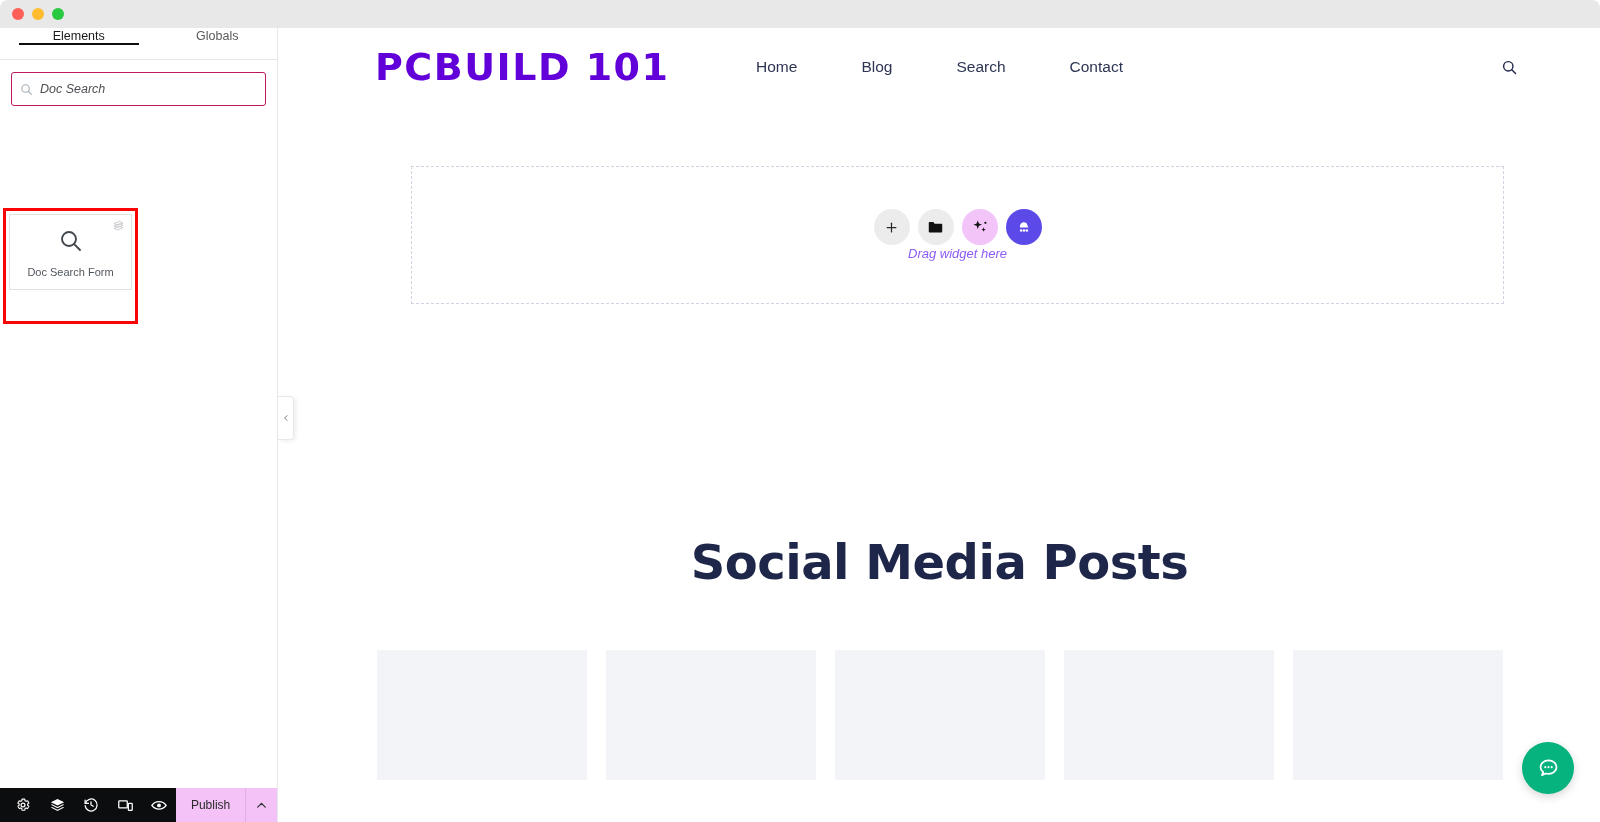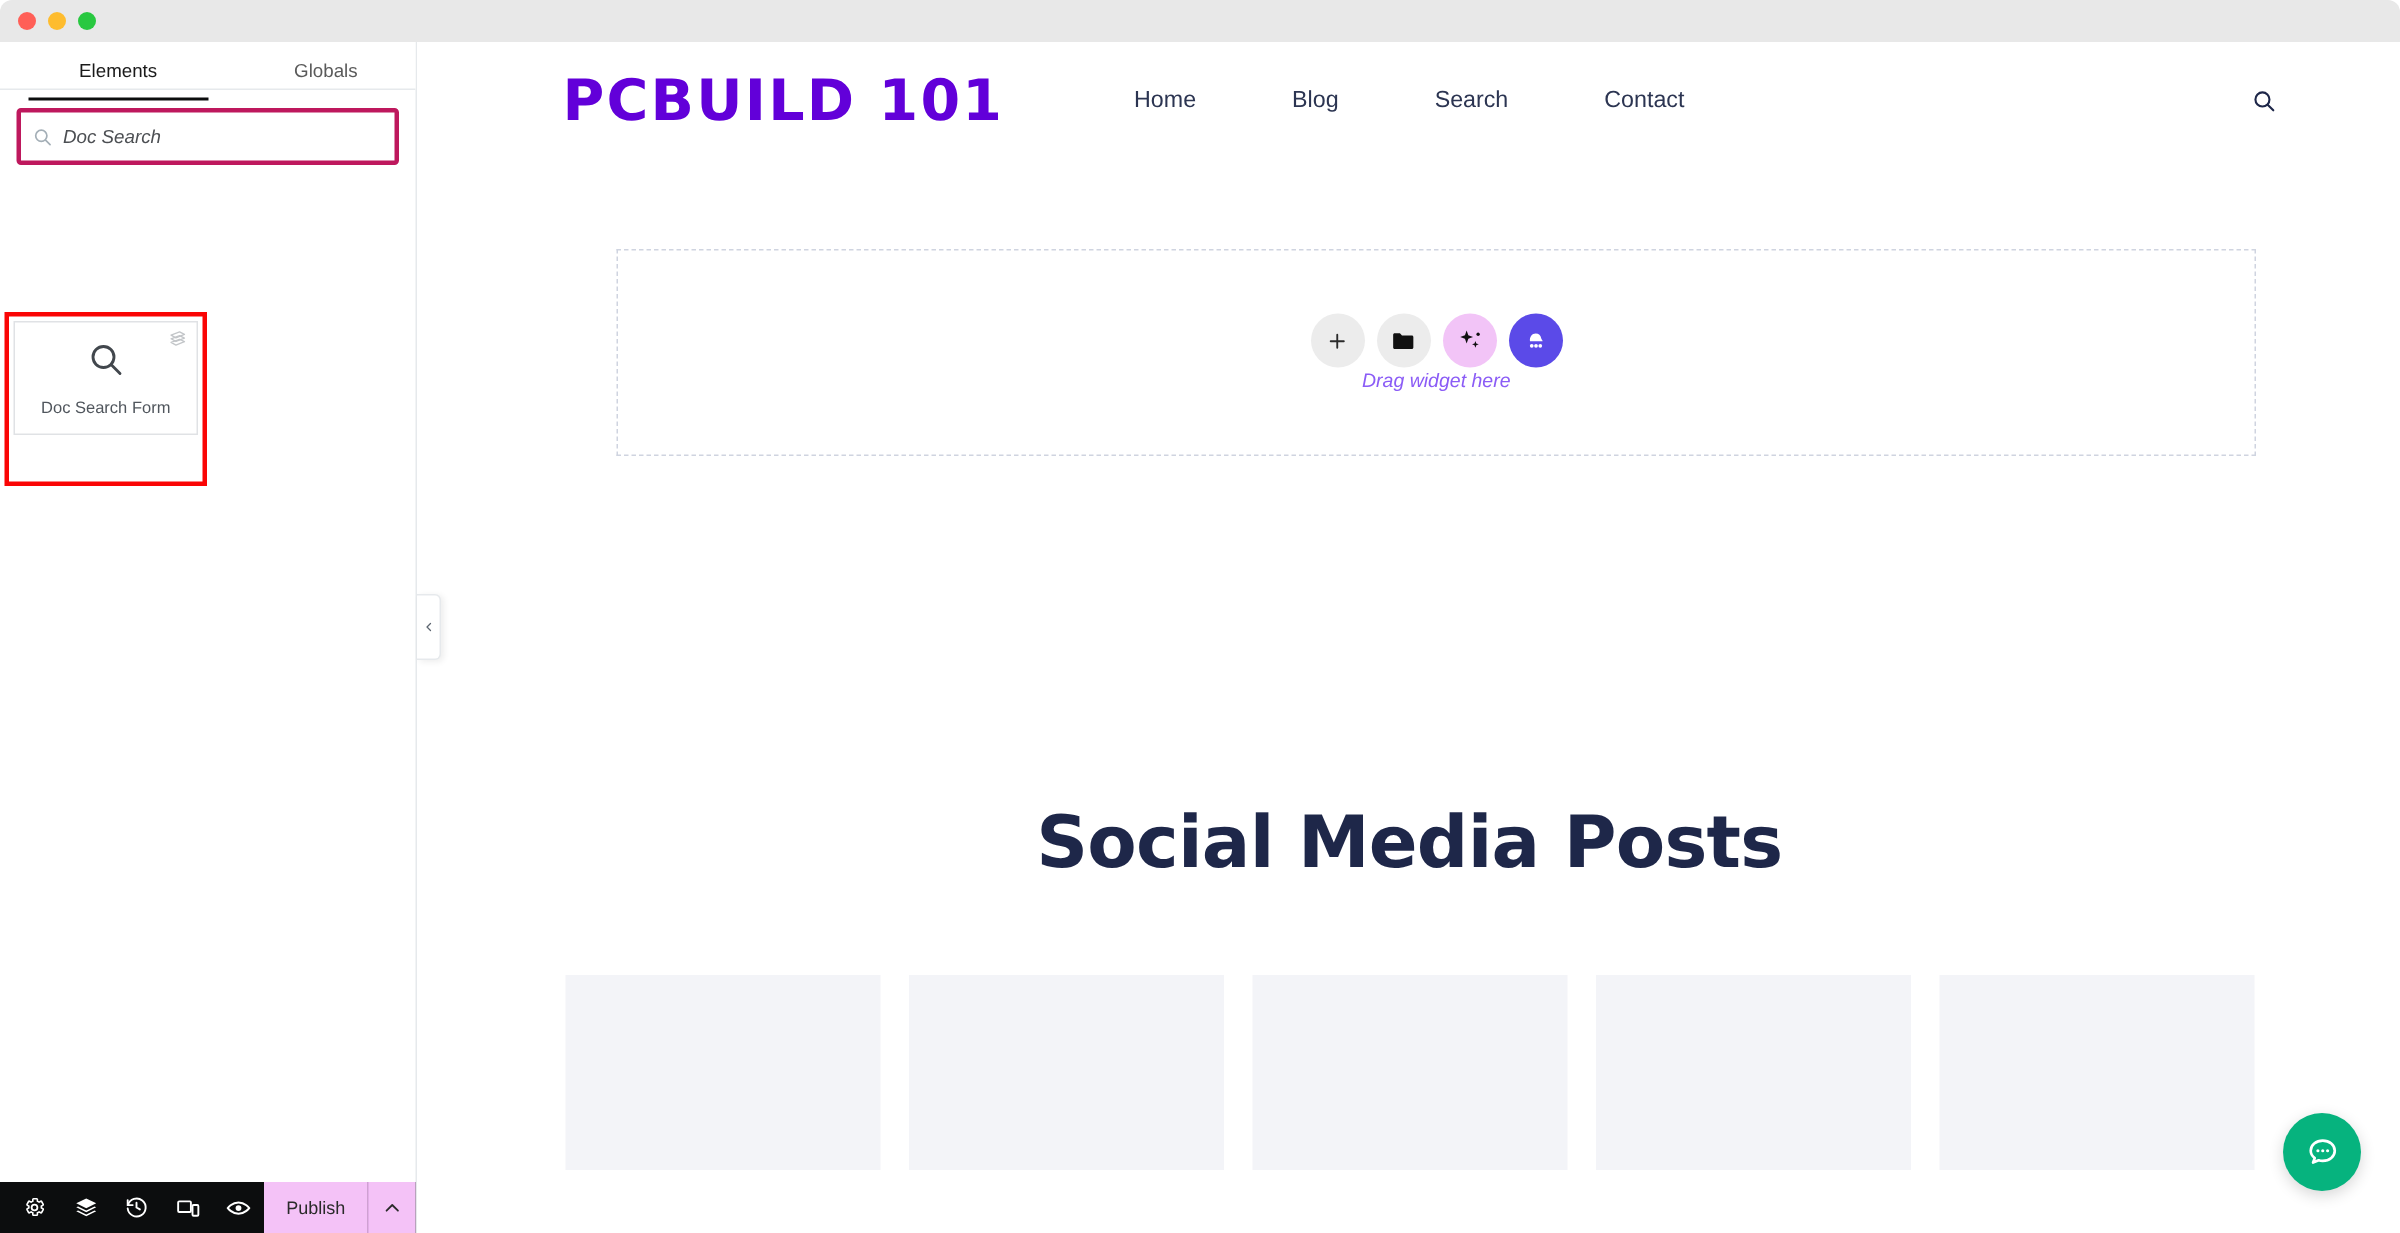--- a/index.html
+++ b/index.html
@@ -64,35 +64,35 @@
 
   .panel-tabs {
     display: flex; height: 32px; flex: 0 0 auto;
     border-bottom: 1px solid #e6e9ec;
     background: #fff;
   }
   .panel-tab {
     flex: 1; display: flex; align-items: center; justify-content: center;
     font-size: 12.5px; color: #5a5a5a;
     cursor: pointer; position: relative;
-    height: 38px;
+    height: 16px;
     margin-left: 19px;
   }
   .panel-tab.active { color: #1a1a1a; }
   .panel-tab.active::after {
     content: ""; position: absolute; bottom: -1px; left: 0; right: 0;
     height: 2.5px; background: #0c0d0e;
   }
 
   .panel-body { flex: 1; padding: 12px 11px; overflow: hidden; position: relative; }
 
   .search-box {
     position: relative;
     height: 30px;
-    border: 3px solid #be185d;
+    border: 1px solid #be185d;
     border-radius: 3px;
     display: flex; align-items: center;
     padding: 16px 8px;
     background: #fff;
   }
   .search-box svg { flex: 0 0 auto; margin-right: 7px; }
   .search-box input {
     border: none; outline: none;
     font-family: "Liberation Sans", sans-serif;
     font-size: 12.5px; font-style: italic;

